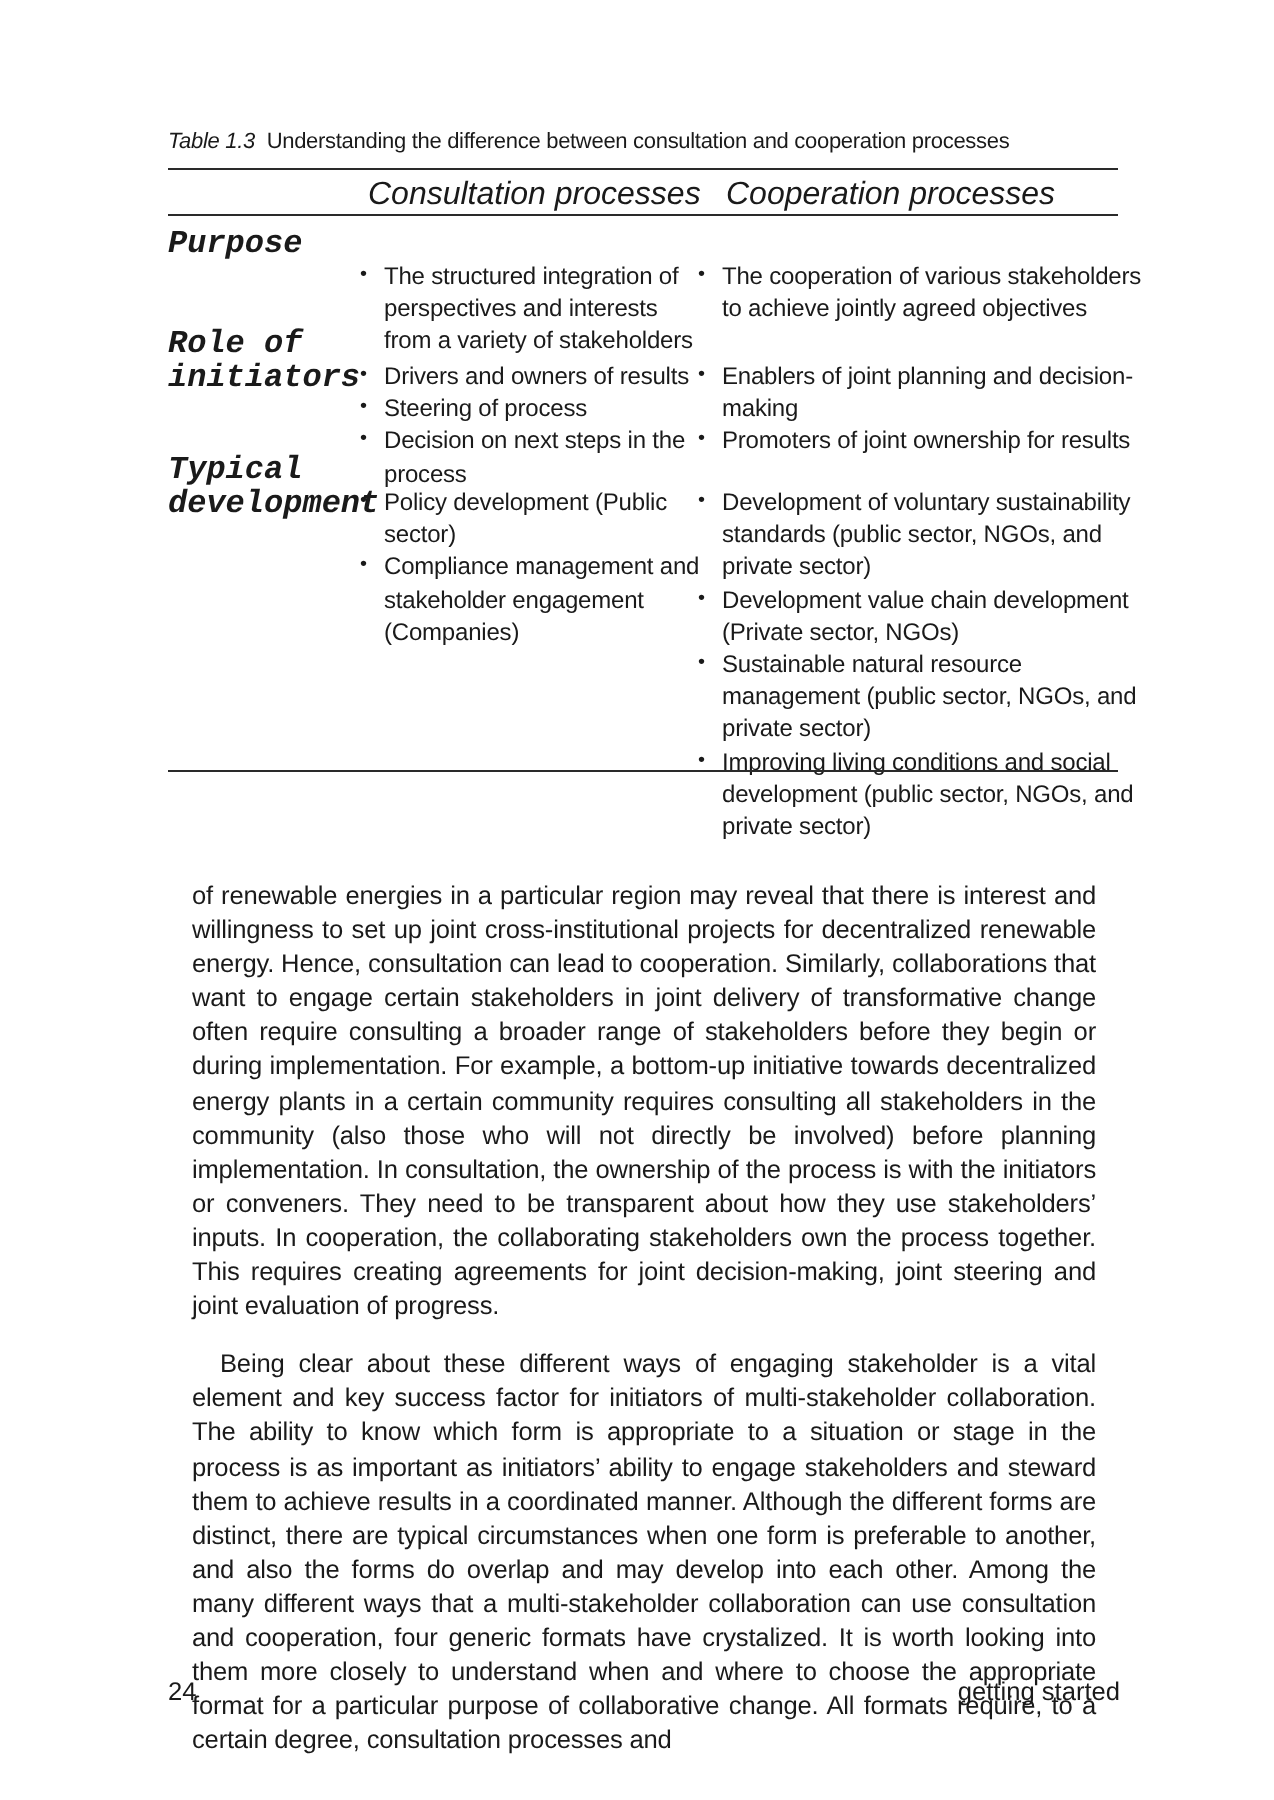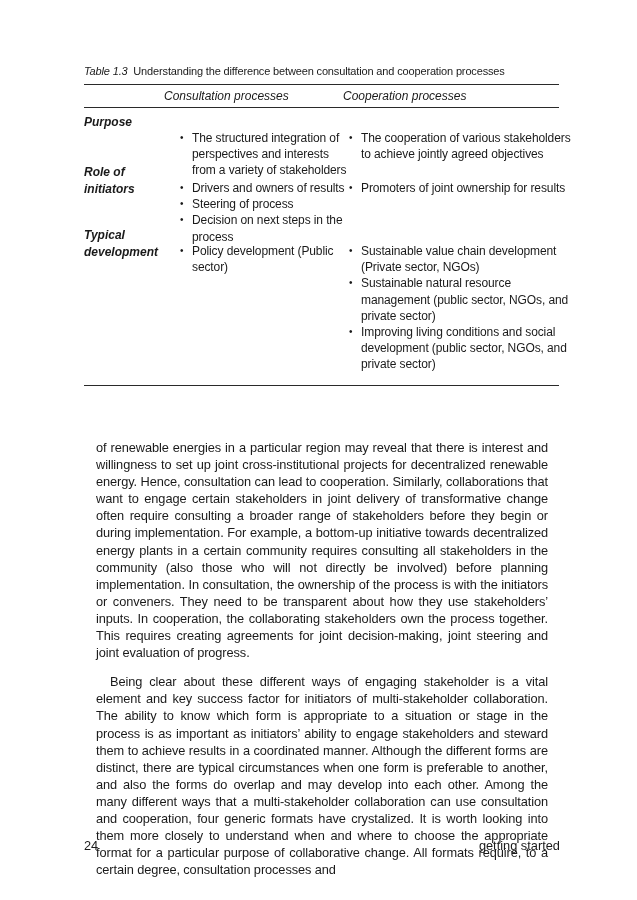--- a/index.html
+++ b/index.html
@@ -3,24 +3,24 @@
 <meta charset="utf-8">
 <style>
   html, body { margin: 0; padding: 0; background: #ffffff; }
   body { width: 637px; height: 900px; position: relative; overflow: hidden;
          font-family: "Liberation Sans", "DejaVu Sans", sans-serif; color: #1a1a1a; }
   .page { position: absolute; left: 84px; top: 0; width: 476px; }
   .caption { position: absolute; top: 65px; left: 0; font-size: 11px; white-space: nowrap; letter-spacing: -0.15px; }
   .caption .lbl { font-style: italic; }
   .rule { position: absolute; left: 0; width: 475px; height: 1.3px; background: #2a2a2a; }
   .r1 { top: 84px; } .r2 { top: 107px; } .r3 { top: 385px; }
-  .colhead { position: absolute; top: 89px; font-size: 12px; font-style: italic; }
+  .colhead { position: absolute; top: 89px; font-size: 16px; font-style: italic; margin-left: 20px; }
   .ch1 { left: 80px; } .ch2 { left: 259px; }
   .row { position: absolute; left: 0; width: 476px; }
-  .rowlabel { position: absolute; left: 0; font-size: 12px; font-weight: bold; font-style: italic; line-height: 16.5px; width: 75px; }
+  .rowlabel { position: absolute; left: 0; font-size: 16px; font-weight: bold; font-style: italic; line-height: 16.5px; width: 75px; font-family: Liberation Mono, monospace; }
   .cell { position: absolute; font-size: 12px; line-height: 16.2px; letter-spacing: -0.1px; }
   .c1 { left: 80px; width: 170px; }
   .c2 { left: 249px; width: 232px; }
   ul { list-style: none; margin: 16px; padding: 0; }
   li { position: relative; padding-left: 12px; }
   li::before { content: "\2022"; position: absolute; left: 0; top: 0; font-size: 10px; }
   .body-text { position: absolute; top: 427px; left: 0; width: 476px; font-size: 12.8px; line-height: 17.1px;
                text-align: justify; letter-spacing: -0.1px; }
   .body-text p { margin: 12px; }
   .body-text p.indent { text-indent: 14px; }
@@ -54,31 +54,34 @@
   </div>
 
   <div class="row" style="top:164px;">
     <div class="rowlabel">Role of initiators</div>
     <ul class="cell c1">
       <li>Drivers and owners of results</li>
       <li>Steering of process</li>
       <li>Decision on next steps in the process</li>
     </ul>
     <ul class="cell c2">
+      <li>Enablers of joint planning and decision-making</li>
       <li>Promoters of joint ownership for results</li>
     </ul>
   </div>
 
   <div class="row" style="top:227px;">
     <div class="rowlabel">Typical development</div>
     <ul class="cell c1">
       <li>Policy development (Public sector)</li>
+      <li>Compliance management and stakeholder engagement (Companies)</li>
     </ul>
     <ul class="cell c2">
-      <li>Sustainable value chain development (Private sector, NGOs)</li>
+      <li>Development of voluntary sustainability standards (public sector, NGOs, and private sector)</li>
+      <li>Development value chain development (Private sector, NGOs)</li>
       <li>Sustainable natural resource management (public sector, NGOs, and private sector)</li>
       <li>Improving living conditions and social development (public sector, NGOs, and private sector)</li>
     </ul>
   </div>
 
   <div class="rule r3"></div>
 
   <div class="body-text">
     <p>of renewable energies in a particular region may reveal that there is interest and willingness to set up joint cross-institutional projects for decentralized renewable energy. Hence, consultation can lead to cooperation. Similarly, collaborations that want to engage certain stakeholders in joint delivery of transformative change often require consulting a broader range of stakeholders before they begin or during implementation. For example, a bottom-up initiative towards decentralized energy plants in a certain community requires consulting all stakeholders in the community (also those who will not directly be involved) before planning implementation. In consultation, the ownership of the process is with the initiators or conveners. They need to be transparent about how they use stakeholders’ inputs. In cooperation, the collaborating stakeholders own the process together. This requires creating agreements for joint decision-making, joint steering and joint evaluation of progress.</p>
     <p class="indent">Being clear about these different ways of engaging stakeholder is a vital element and key success factor for initiators of multi-stakeholder collaboration. The ability to know which form is appropriate to a situation or stage in the process is as important as initiators’ ability to engage stakeholders and steward them to achieve results in a coordinated manner. Although the different forms are distinct, there are typical circumstances when one form is preferable to another, and also the forms do overlap and may develop into each other. Among the many different ways that a multi-stakeholder collaboration can use consultation and cooperation, four generic formats have crystalized. It is worth looking into them more closely to understand when and where to choose the appropriate format for a particular purpose of collaborative change. All formats require, to a certain degree, consultation processes and</p>

